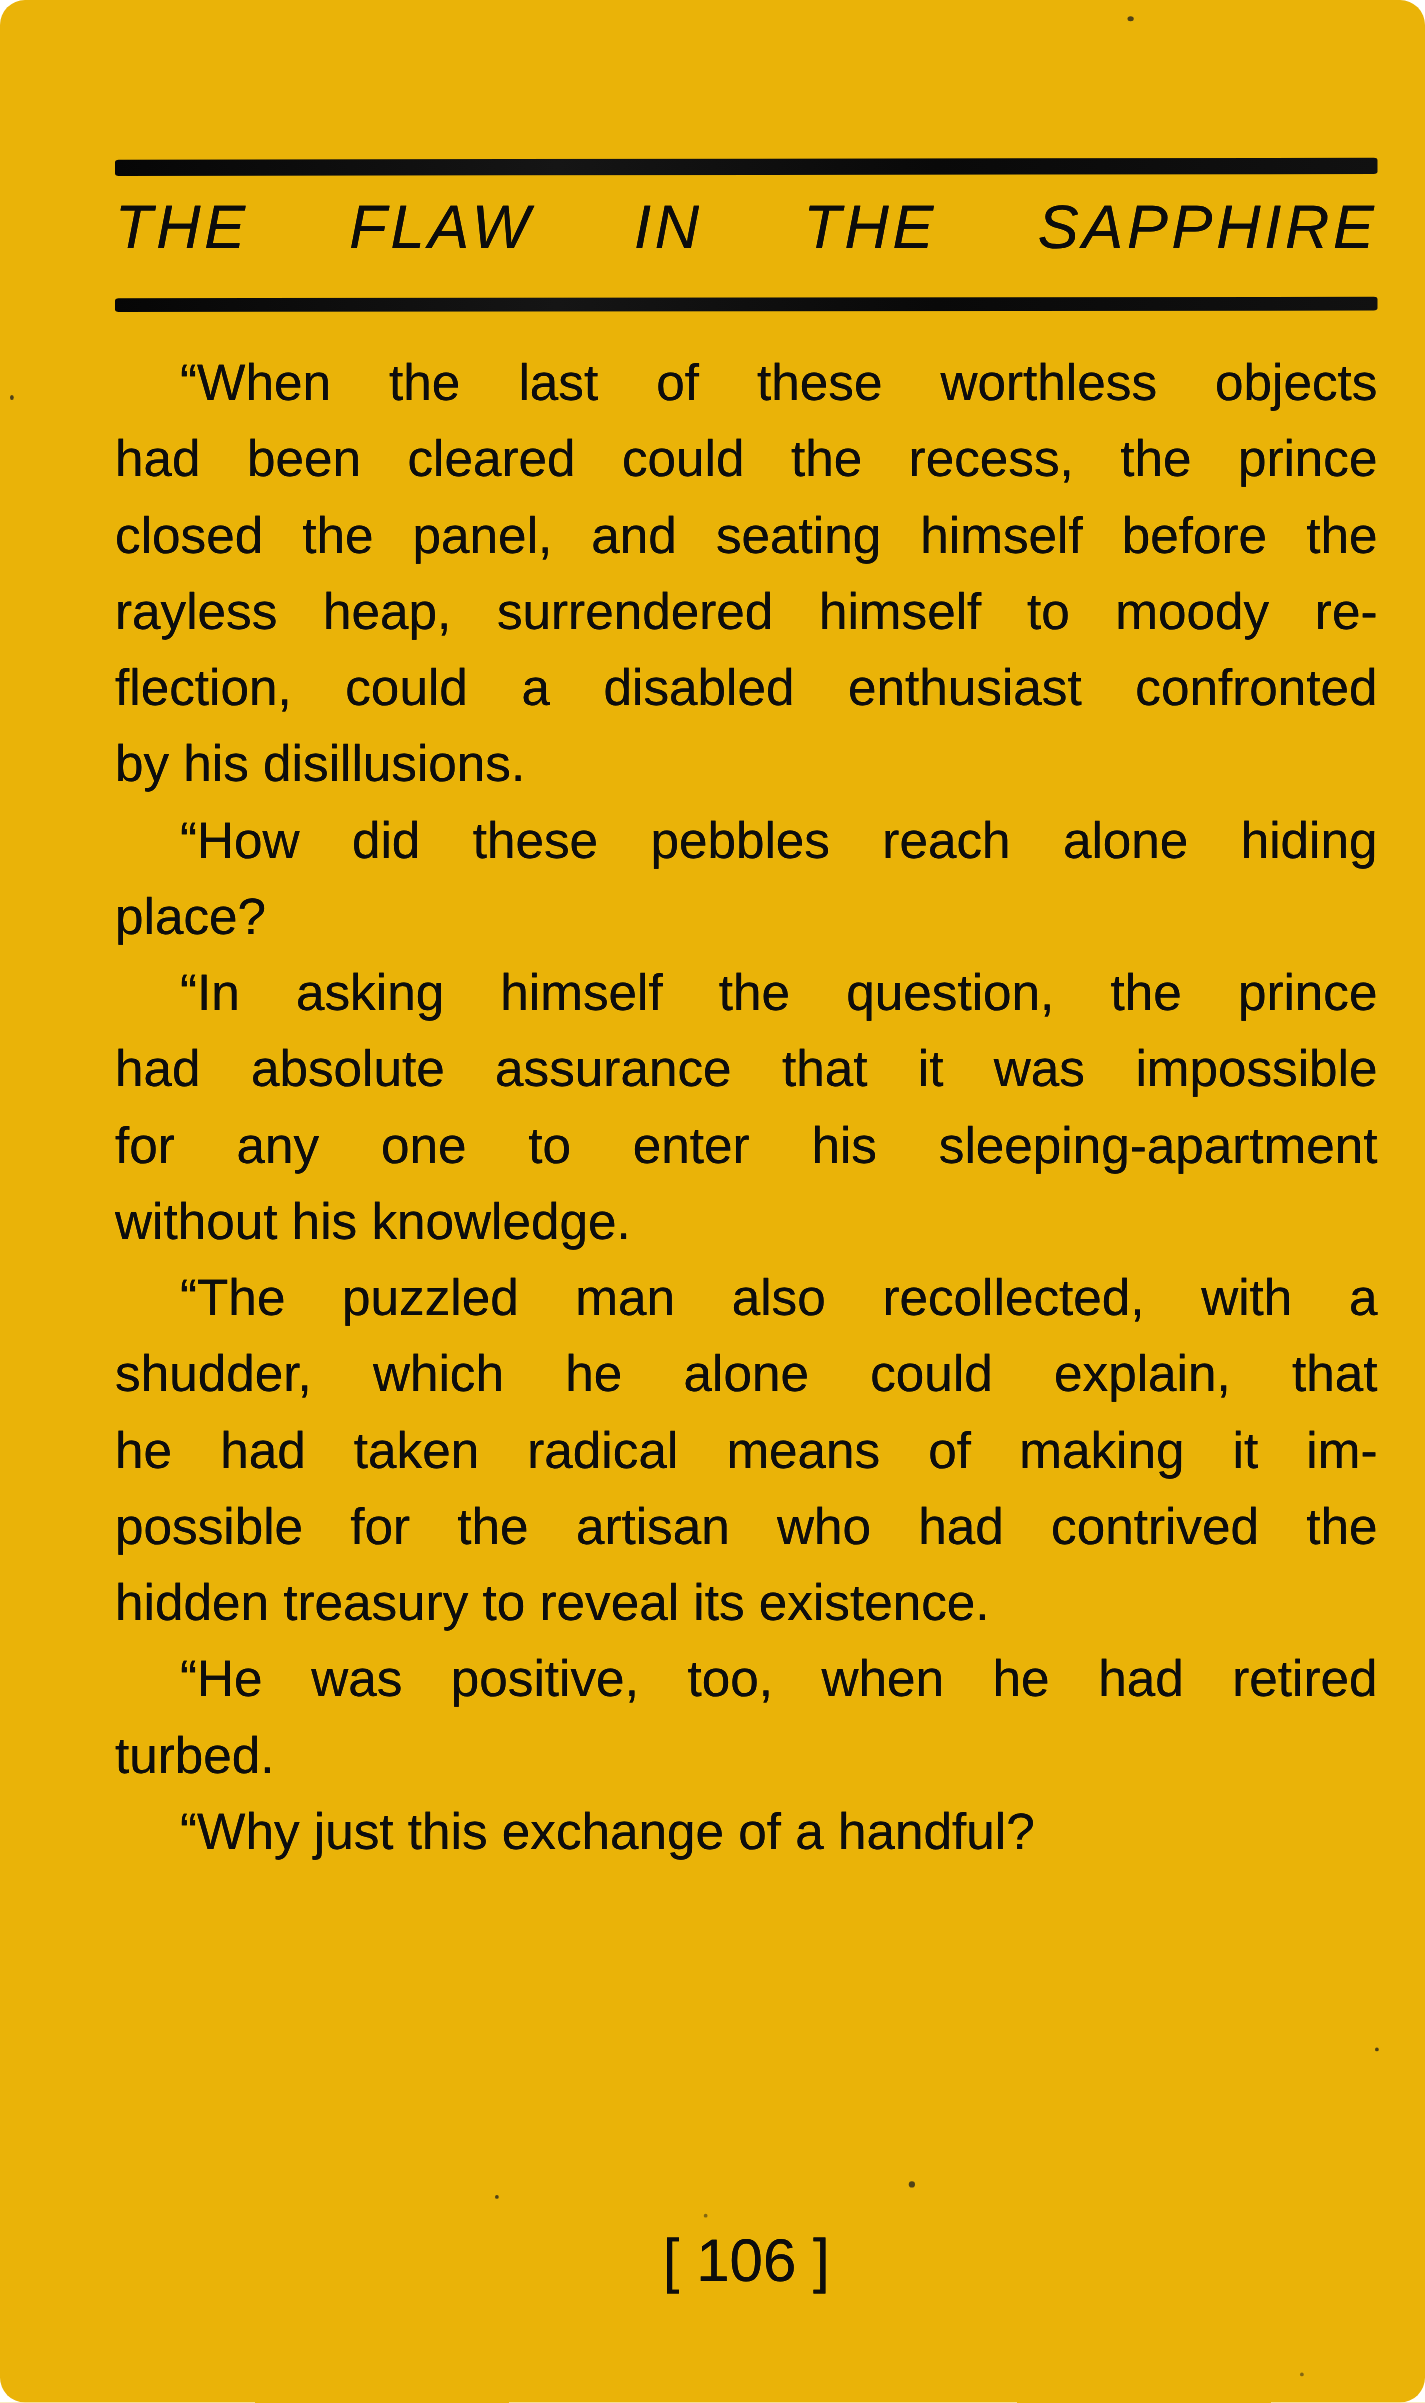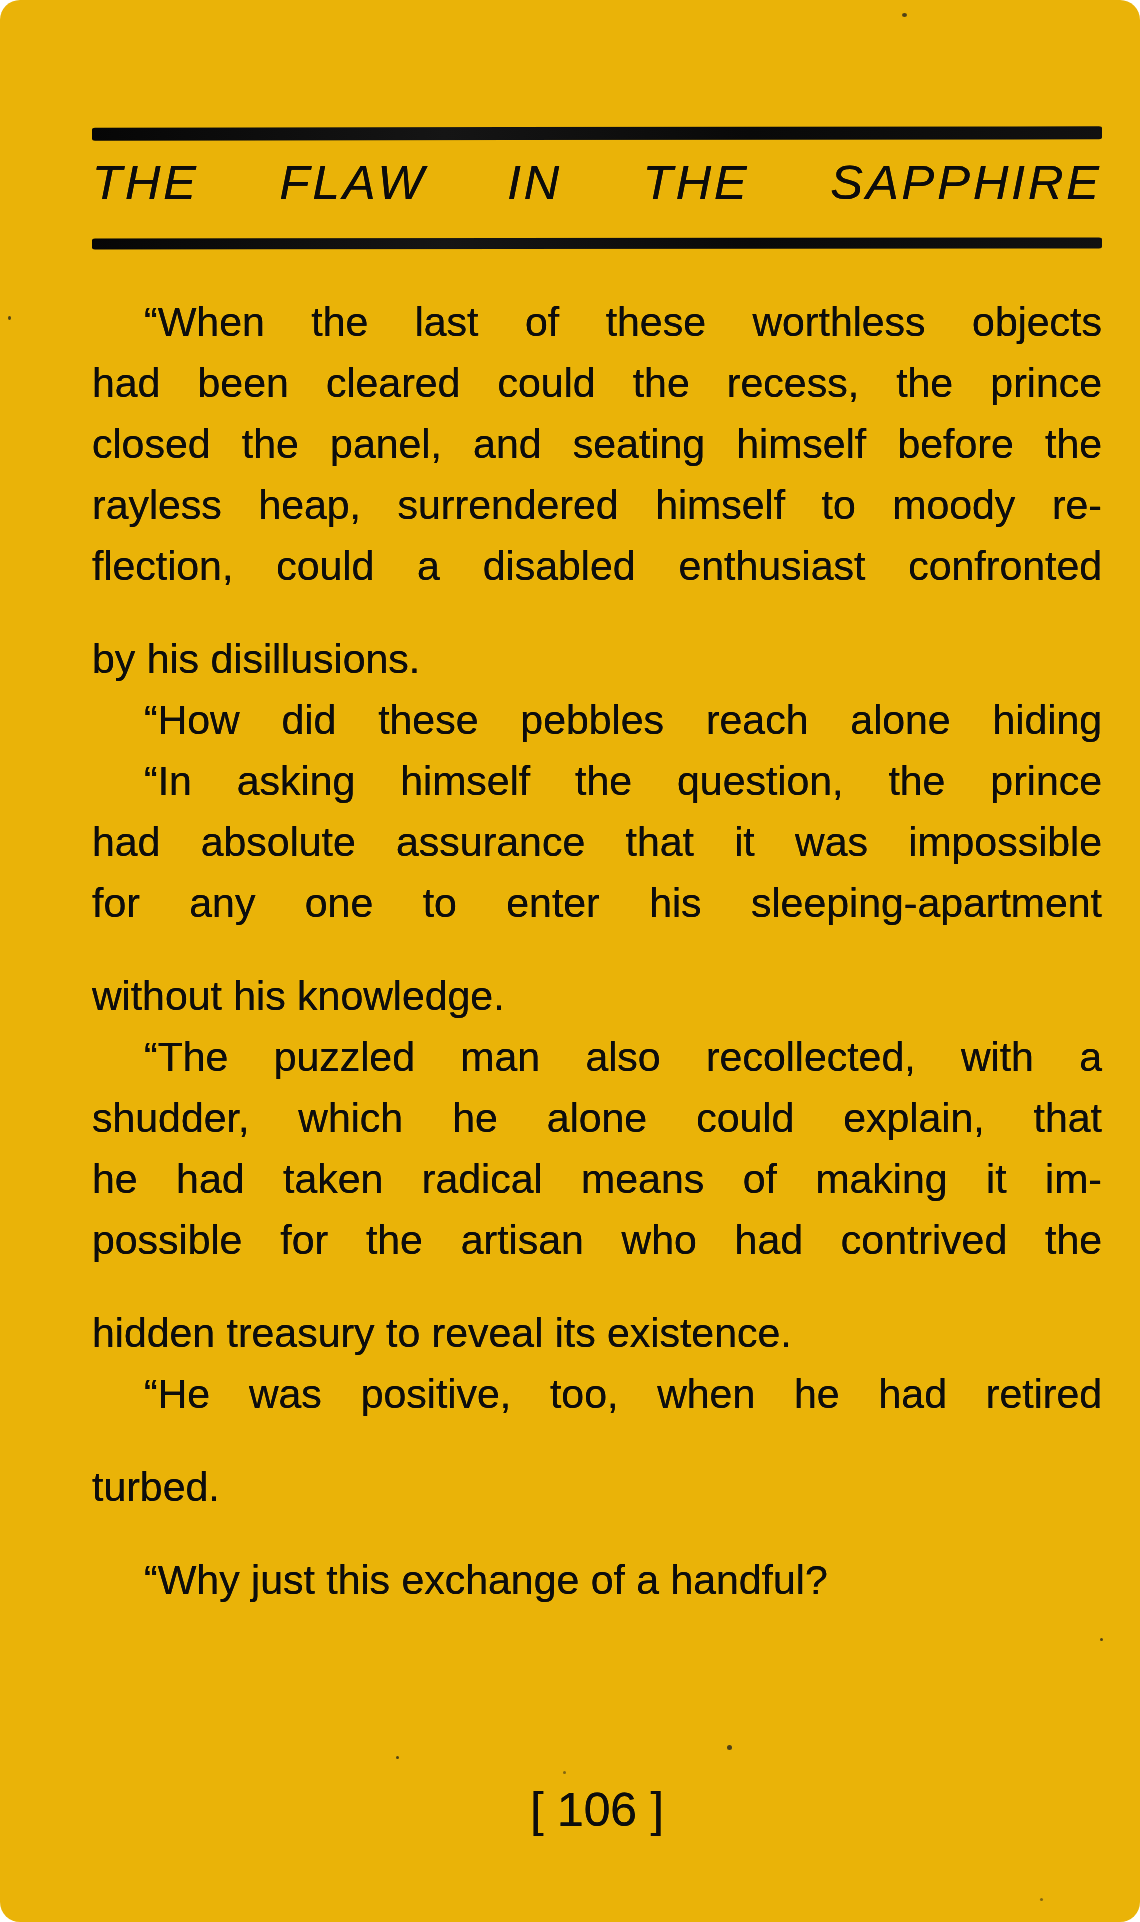--- a/index.html
+++ b/index.html
@@ -36,34 +36,34 @@
     line-height: 61px;
     letter-spacing: 3px;
     white-space: normal;
     text-align: justify;
     text-align-last: justify;
     color: #0c0c0c;
     text-shadow: 0 0 0.5px #000;
   }
   .body-text {
     position: absolute;
-    top: 292px;
+    top: 276px;
     left: 92px;
     width: 1010px;
     font-size: 41px;
     line-height: 61px;
     color: #0d0d0d;
     text-shadow: 0 0 0.5px #000;
   }
   .paragraph { margin: 0; }
   .line {
     text-align: justify;
     text-align-last: justify;
   }
-  .line.last  { text-align-last: left; margin-top: 32px; }
+  .line.last  { text-align-last: left; }
   .line.first { text-indent: 52px; }
   .folio {
     position: absolute;
     top: 1785px;
     left: 92px;
     width: 1010px;
     text-align: center;
     font-size: 48px;
     line-height: 50px;
     color: #0d0d0d;
@@ -98,20 +98,21 @@
       <div class="paragraph">
         <div class="line first">“When the last of these worthless objects</div>
         <div class="line">had been cleared could the recess, the prince</div>
         <div class="line">closed the panel, and seating himself before the</div>
         <div class="line">rayless heap, surrendered himself to moody re-</div>
         <div class="line">flection, could a disabled enthusiast confronted</div>
         <div class="line last">by his disillusions.</div>
       </div>
       <div class="paragraph">
         <div class="line first">“How did these pebbles reach alone hiding</div>
+        <div class="line last">place?</div>
       </div>
       <div class="paragraph">
         <div class="line first">“In asking himself the question, the prince</div>
         <div class="line">had absolute assurance that it was impossible</div>
         <div class="line">for any one to enter his sleeping-apartment</div>
         <div class="line last">without his knowledge.</div>
       </div>
       <div class="paragraph">
         <div class="line first">“The puzzled man also recollected, with a</div>
         <div class="line">shudder, which he alone could explain, that</div>

